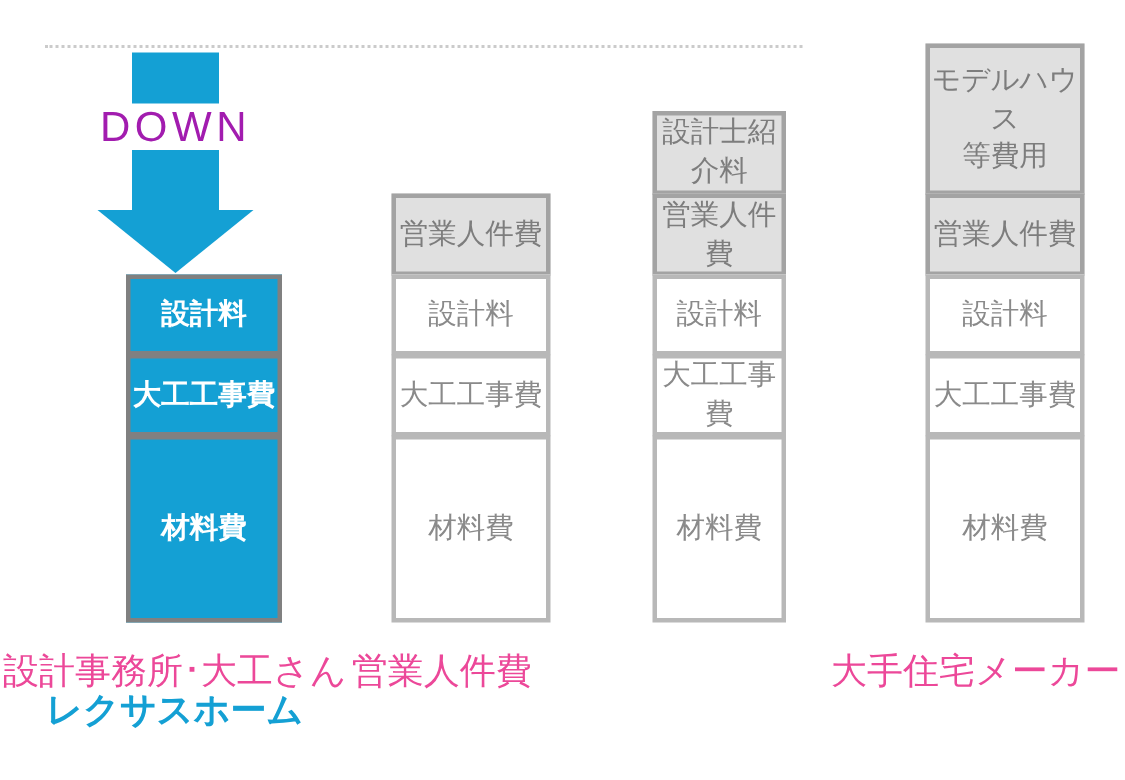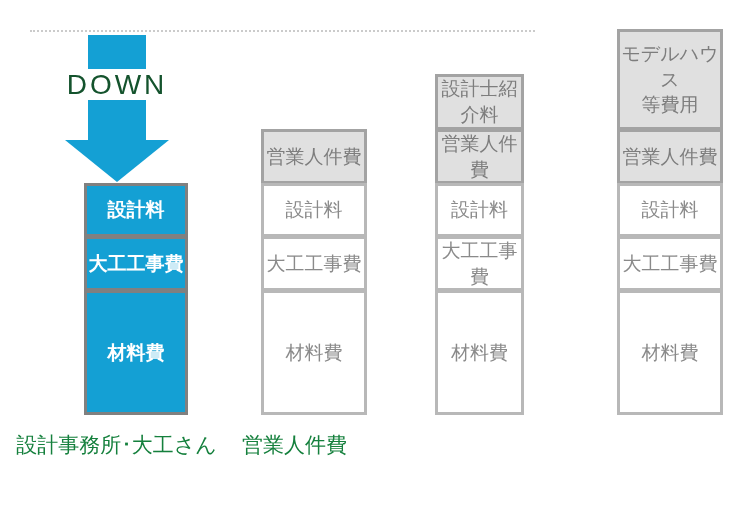--- a/index.html
+++ b/index.html
@@ -33,21 +33,21 @@
     width: 58px; height: 34px;
     margin: 4px auto 0 auto;
     background: var(--accent);
   }
   .arrow-label {
     height: 31px;
     display: flex; align-items: center; justify-content: center;
     font-size: 28px;
     font-weight: 400;
     letter-spacing: 3px;
-    color: #14532d;
+    color: #a21caf;
   }
   .arrow-seg-shaft {
     width: 58px; height: 40px;
     margin: 0 auto;
     background: var(--accent);
   }
   .arrow-head {
     width: 0; height: 0;
     margin: 0 auto;
     border-left: 52px solid transparent;
@@ -83,22 +83,22 @@
     font-weight: bold;
     border-color: #808080;
   }
 
   .col-label {
     position: absolute;
     top: calc(100% + 16px);
     left: 50%;
     transform: translateX(-50%);
     white-space: nowrap;
-    font-size: 21px;
-    color: #15803d;
+    font-size: 24px;
+    color: #ec4899;
   }
   .col-sublabel {
     position: absolute;
     top: calc(100% + 42px);
     left: 50%;
     transform: translateX(-50%);
     white-space: nowrap;
     font-size: 24px;
     font-weight: bold;
     color: var(--accent);
@@ -119,20 +119,21 @@
   </div>
 
   <div id="columns">
     <div class="column" style="left: 45px; width: 143px;">
       <div class="cells">
           <div class="cell accent" style="height: 54px;">設計料</div>
           <div class="cell accent" style="height: 55px;">大工工事費</div>
           <div class="cell accent" style="height: 125px;">材料費</div>
         </div>
       <div class="col-label">設計事務所･大工さん</div>
+      <div class="col-sublabel">レクサスホーム</div>
     </div>
 
     <div class="column" style="left: 222px; width: 145px;">
       <div class="cells">
           <div class="cell overhead" style="height: 55px;">営業人件費</div>
           <div class="cell base" style="height: 54px;">設計料</div>
           <div class="cell base" style="height: 55px;">大工工事費</div>
           <div class="cell base" style="height: 125px;">材料費</div>
         </div>
       <div class="col-label">営業人件費</div>
@@ -152,17 +153,18 @@
 
     <div class="column" style="left: 578px; width: 145px;">
       <div class="cells">
           <div class="cell overhead" style="height: 101px;">モデルハウス
 等費用</div>
           <div class="cell overhead" style="height: 55px;">営業人件費</div>
           <div class="cell base" style="height: 54px;">設計料</div>
           <div class="cell base" style="height: 55px;">大工工事費</div>
           <div class="cell base" style="height: 125px;">材料費</div>
         </div>
+      <div class="col-label">大手住宅メーカー</div>
 
     </div>
   </div>
 
 </div>
 
 </body></html>

